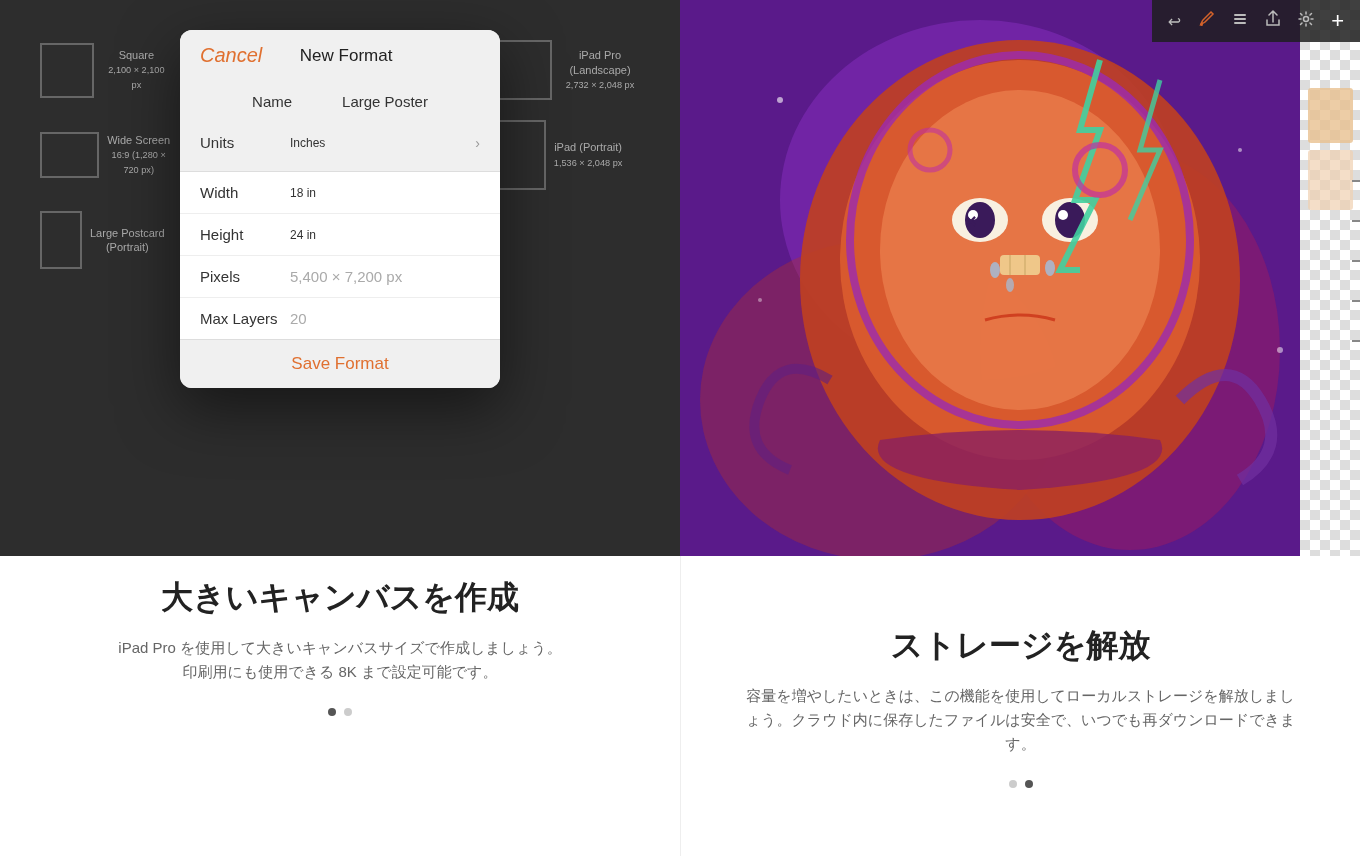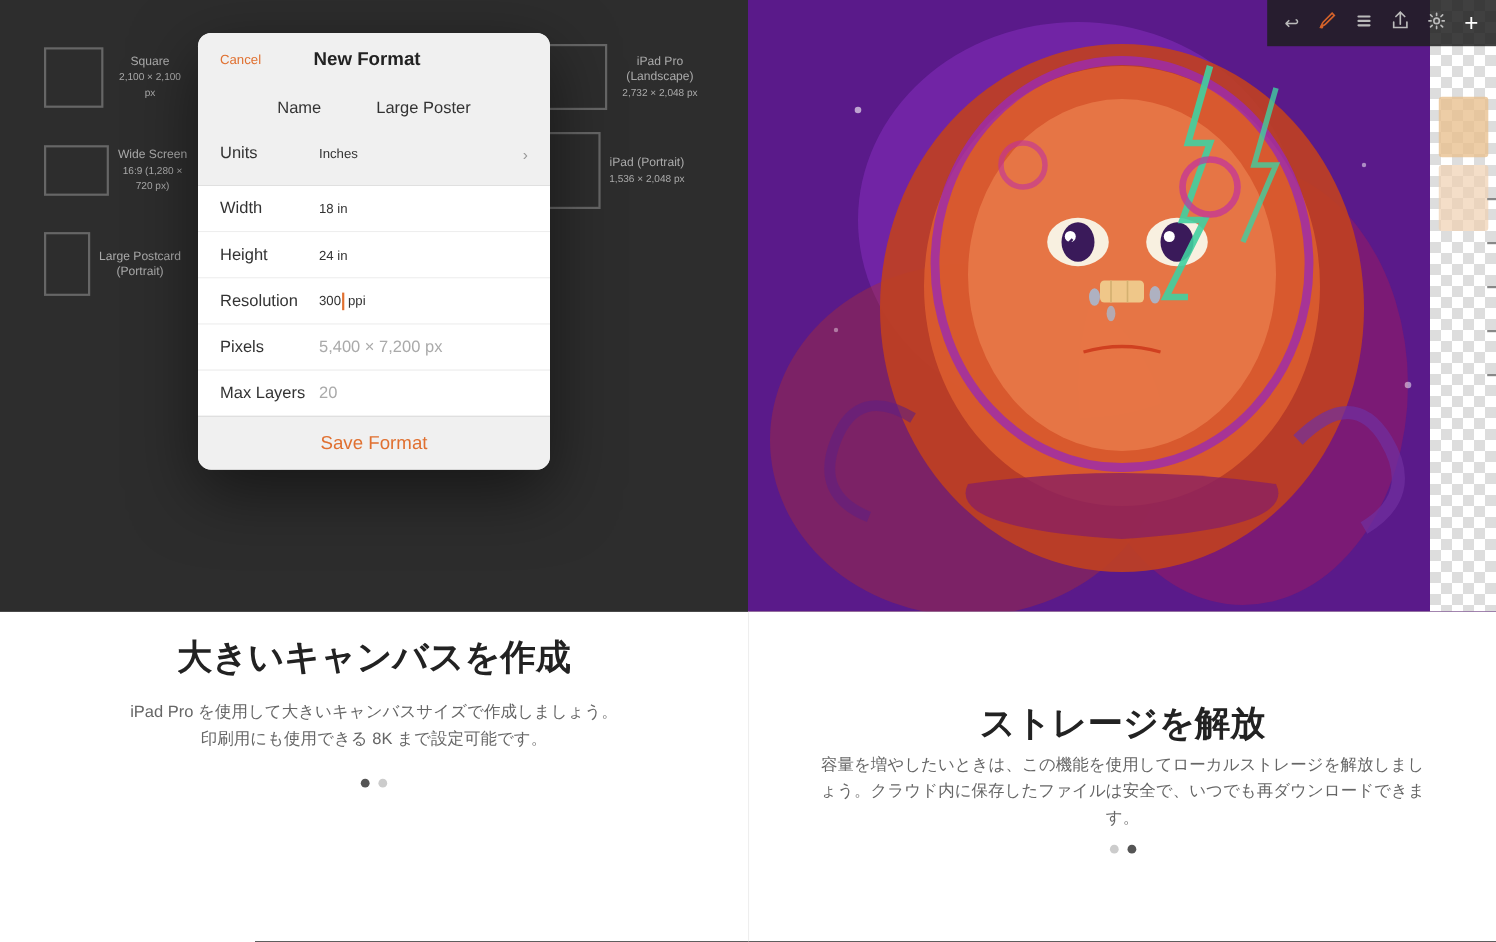--- a/index.html
+++ b/index.html
@@ -69,27 +69,28 @@
     .modal-header {
       display: flex;
       align-items: center;
       justify-content: space-between;
       padding: 14px 20px;
       background: #f0f0f0;
     }
 
     .modal-cancel {
       color: #e07030;
-      font-size: 12px;
+      font-size: 20px;
       cursor: pointer;
+      font-style: italic;
     }
 
     .modal-title {
       font-size: 17px;
-      font-weight: 700;
+      font-weight: 400;
       color: #222;
     }
 
     .modal-row {
       display: flex;
       align-items: center;
       padding: 12px 20px;
       border-top: 1px solid #ddd;
       background: white;
     }
@@ -279,21 +280,21 @@
       background: #555;
     }
 
     .bottom-right {
       width: 680px;
       display: flex;
       flex-direction: column;
       align-items: center;
       justify-content: center;
       padding: 20px 60px;
-      gap: 4px;
+      gap: 16px;
       border-left: 1px solid #eee;
     }
 
     .art-bg {
       position: absolute;
       inset: 0;
       background: 
         radial-gradient(ellipse at 40% 30%, #e8724a 0%, transparent 50%),
         radial-gradient(ellipse at 70% 60%, #9b3ab0 0%, transparent 50%),
         radial-gradient(ellipse at 20% 70%, #c43636 0%, transparent 40%),
@@ -475,26 +476,20 @@
           <div class="modal-row">
             <span class="modal-row-label">Width</span>
             <span class="modal-row-value">18 in</span>
           </div>
 
           <div class="modal-row" style="border-top: 1px solid #eee;">
             <span class="modal-row-label">Height</span>
             <span class="modal-row-value">24 in</span>
           </div>
 
-          <div class="modal-row" style="border-top: 1px solid #eee;">
-            <span class="modal-row-label">Resolution</span>
-            <span class="modal-row-value">
-              <span>300</span><span class="modal-cursor"></span> <span>ppi</span>
-            </span>
-          </div>
 
         </div>
 
         <div class="modal-pixels-row">
           <span class="modal-pixels-label">Pixels</span>
           <span class="modal-pixels-value">5,400 × 7,200 px</span>
         </div>
 
         <div class="modal-maxlayers-row">
           <span class="modal-maxlayers-label">Max Layers</span>

